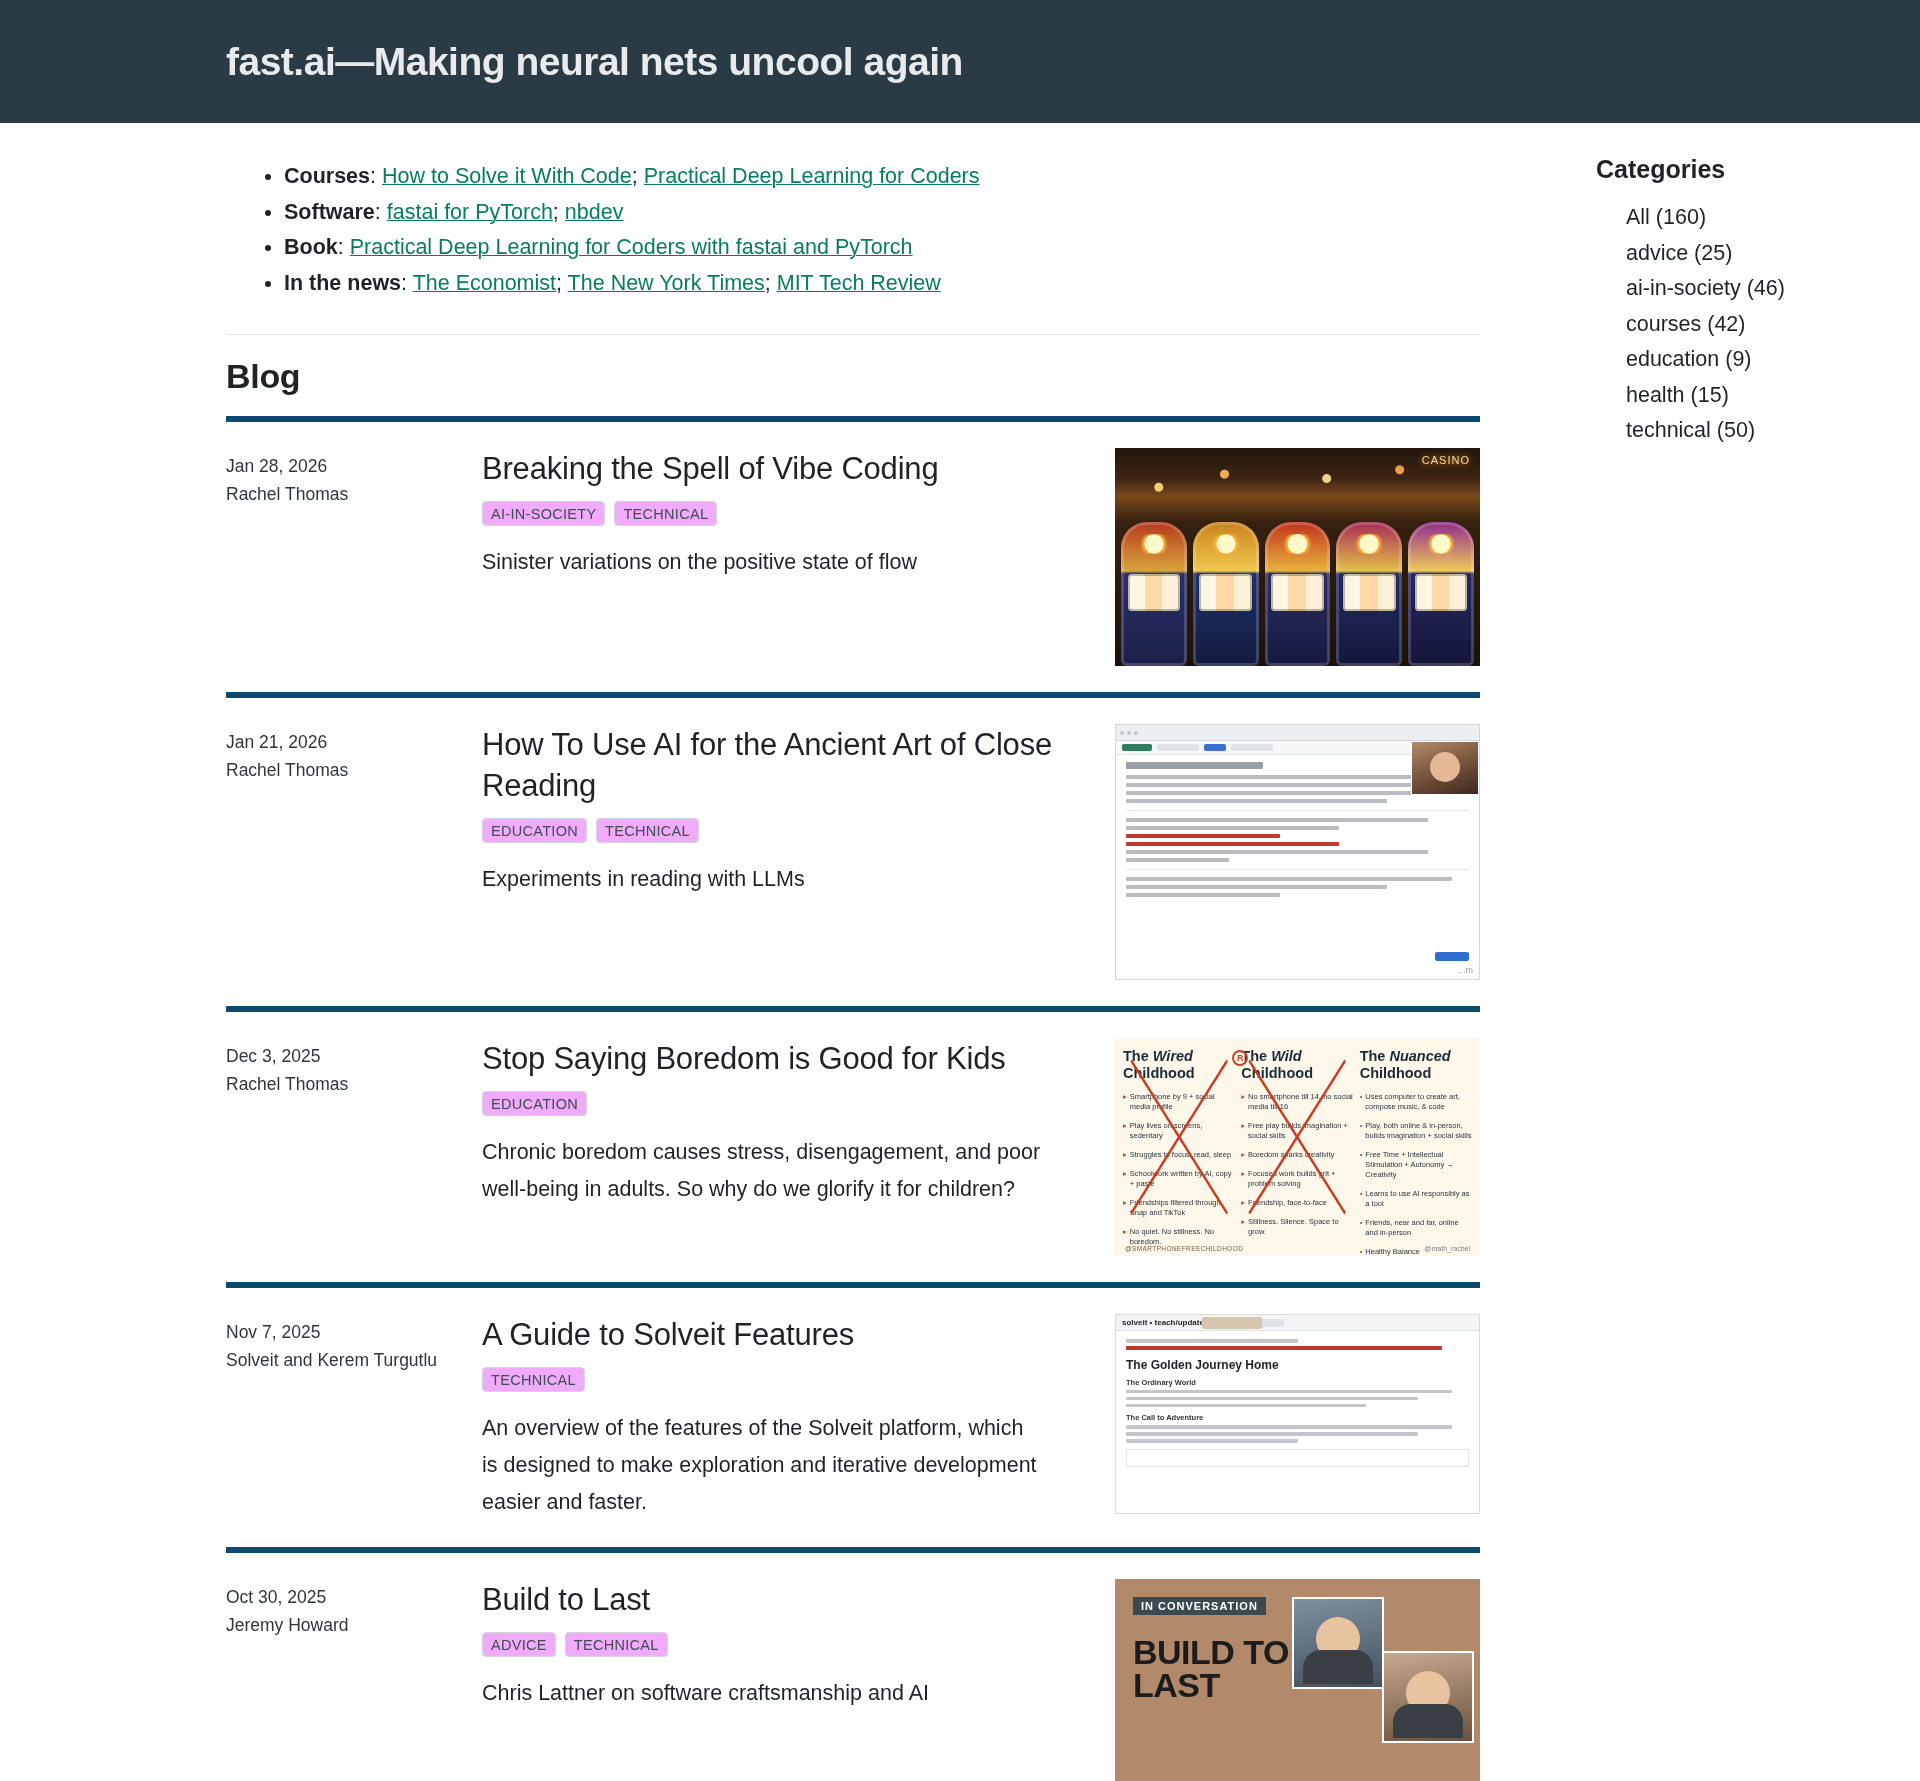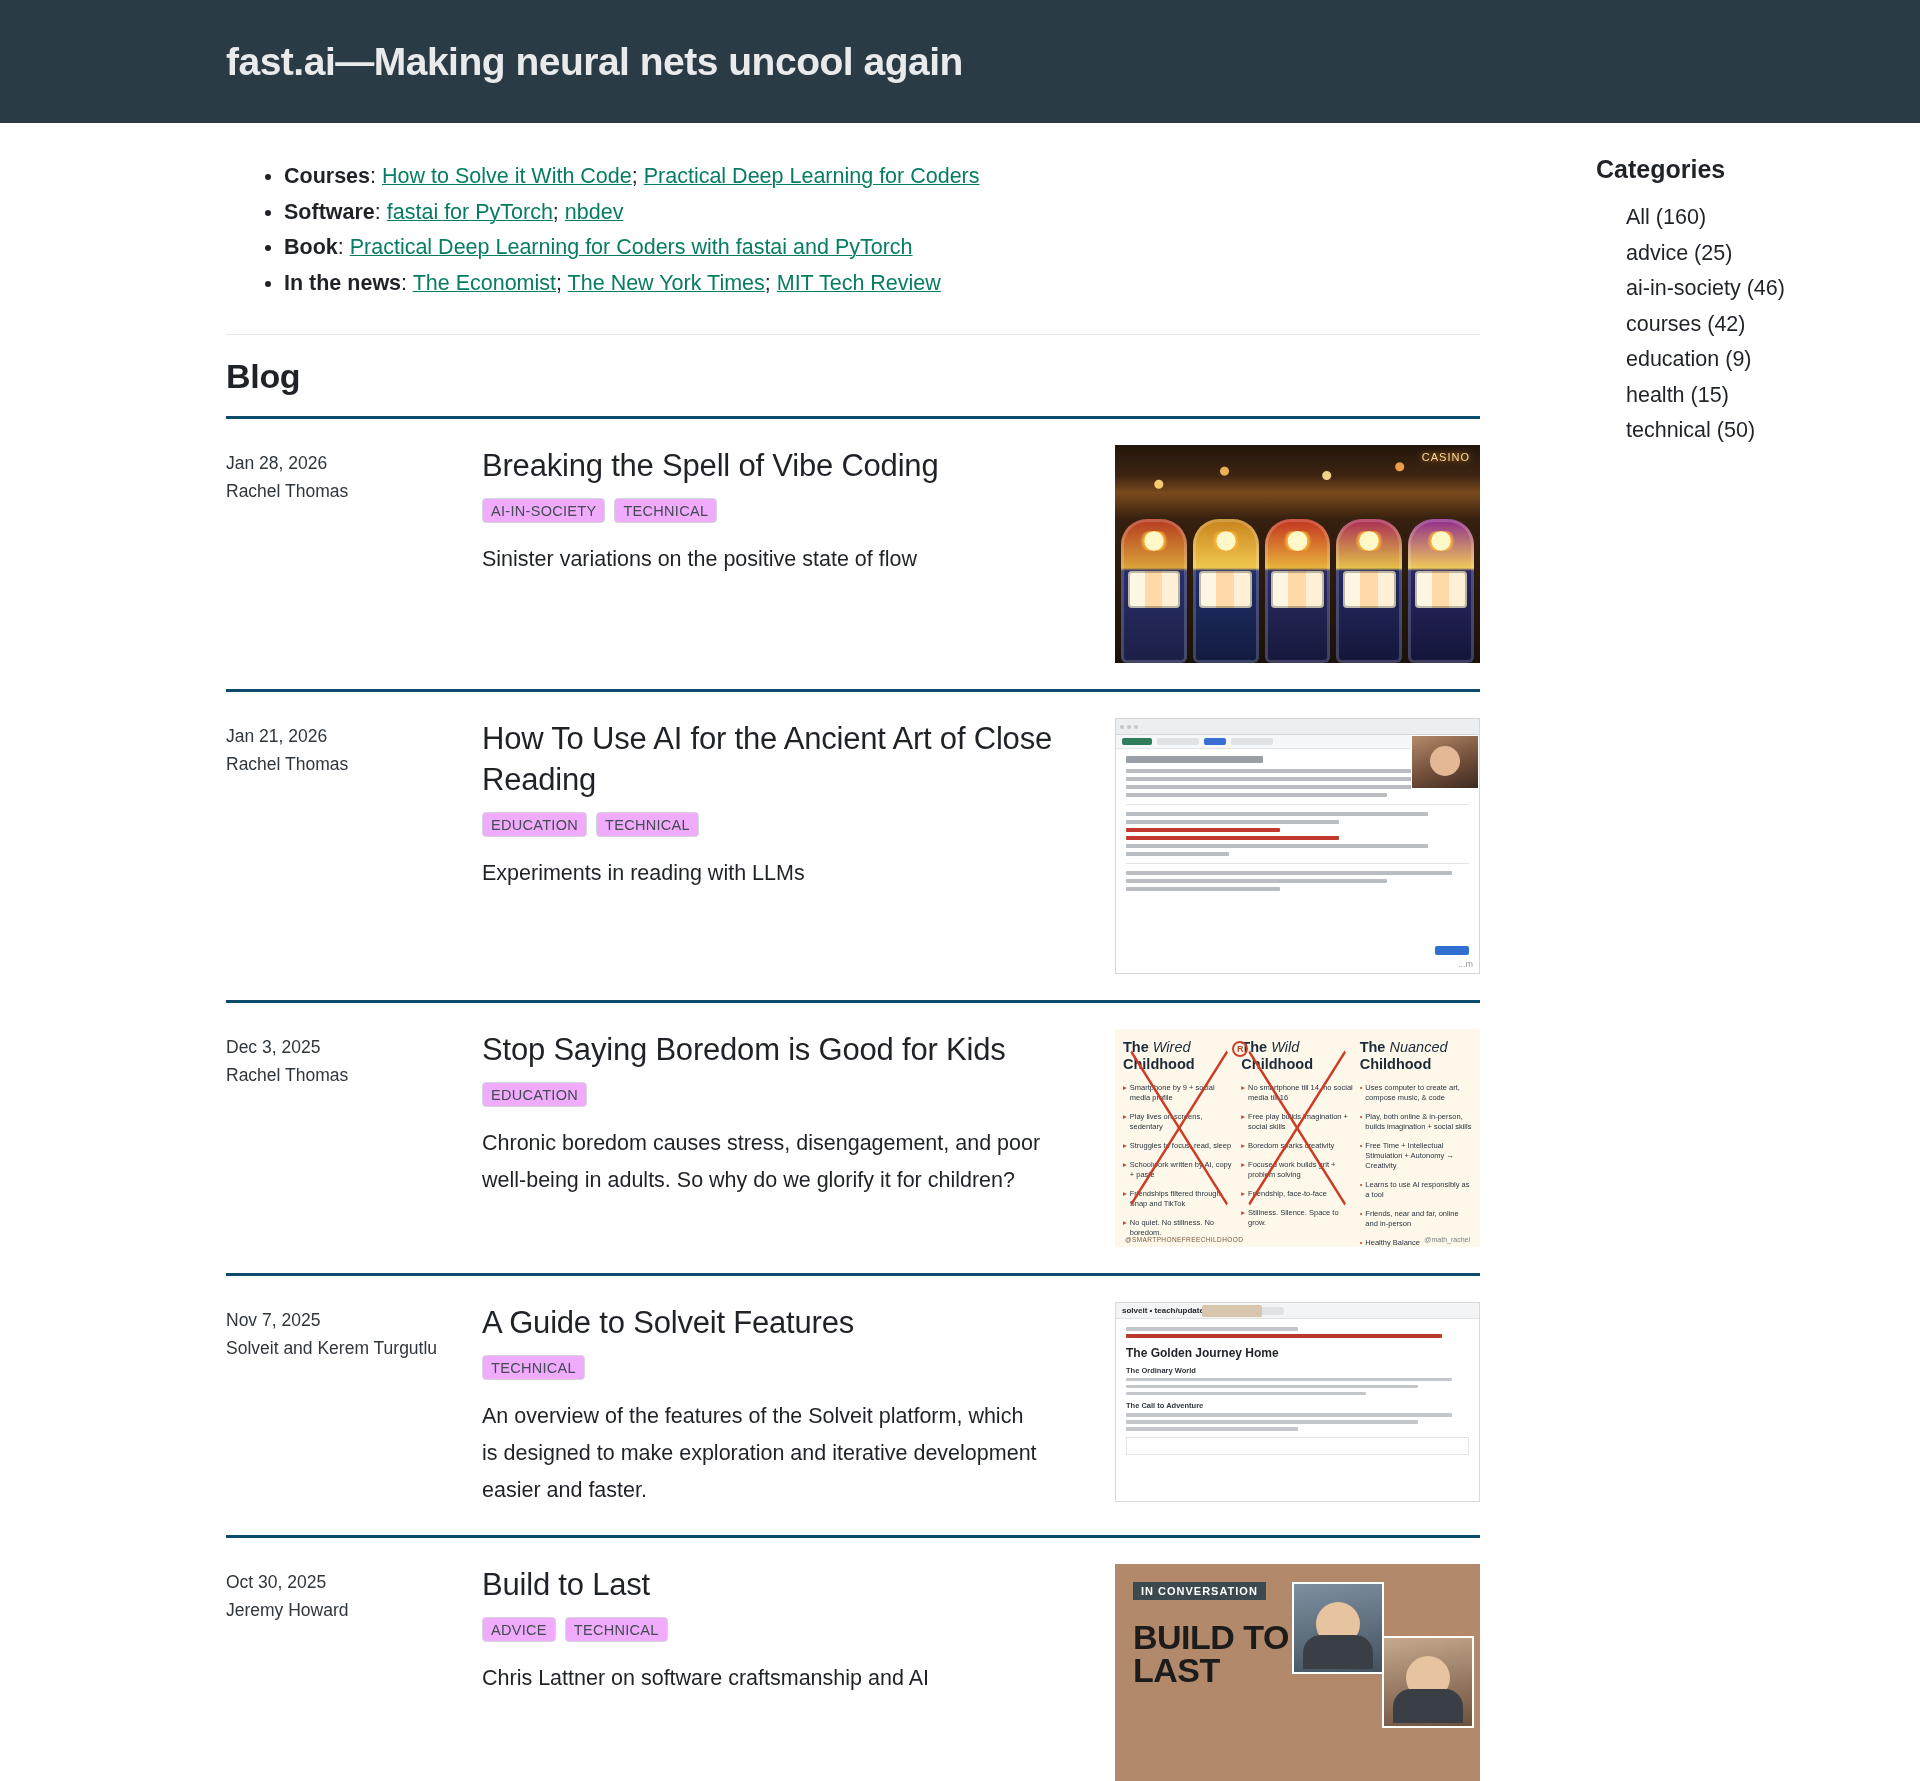--- a/index.html
+++ b/index.html
@@ -67,21 +67,21 @@
     font-size: 34px;
     font-weight: bold;
     margin: 22px 0 20px 0;
     color: #1f2328;
     letter-spacing: -0.3px;
   }
 
   
   .post-row {
     display: flex;
-    border-top: 3px solid #0c4a6e;
+    border-top: 6px solid #0c4a6e;
     width: 1254px;
     padding: 26px 0 26px 0;
     min-height: 230px;
     justify-content: flex-end;
   }
   .post-meta {
     width: 256px;
     flex: 0 0 256px;
     font-size: 17.5px;
     line-height: 28px;
@@ -223,21 +223,21 @@
     width:100%; height:100%;
     background:#fdf8ea;
     position:relative;
     display:flex;
     padding:10px 8px 18px 8px;
     gap:6px;
     font-family:"Liberation Sans", sans-serif;
   }
   .ic-col { flex:1; position:relative; }
   .ic-h1 { font-size:14.5px; color:#1b2a3a; line-height:17px; font-weight:bold; }
-  .ic-h1 em { font-style:italic; font-weight:normal; }
+  .ic-h1 em { font-style:italic; font-weight:bold; }
   .ic-items { margin-top:10px; }
   .ic-it { font-size:7.5px; line-height:10px; color:#2a3440; margin-bottom:9px; display:flex; gap:3px;}
   .ic-ic { color:#c24b33; font-size:7.5px; }
   .ic-badge {
     position:absolute; top:2px; width:16px; height:16px; border-radius:50%;
     border:2px solid #c8442c; color:#c8442c; font-size:9px; font-weight:bold;
     display:flex; align-items:center; justify-content:center;
   }
   .ic-b1 { left:-9px; }
   .ic-cross { position:absolute; inset:6px 4px 18px 4px; pointer-events:none; }

